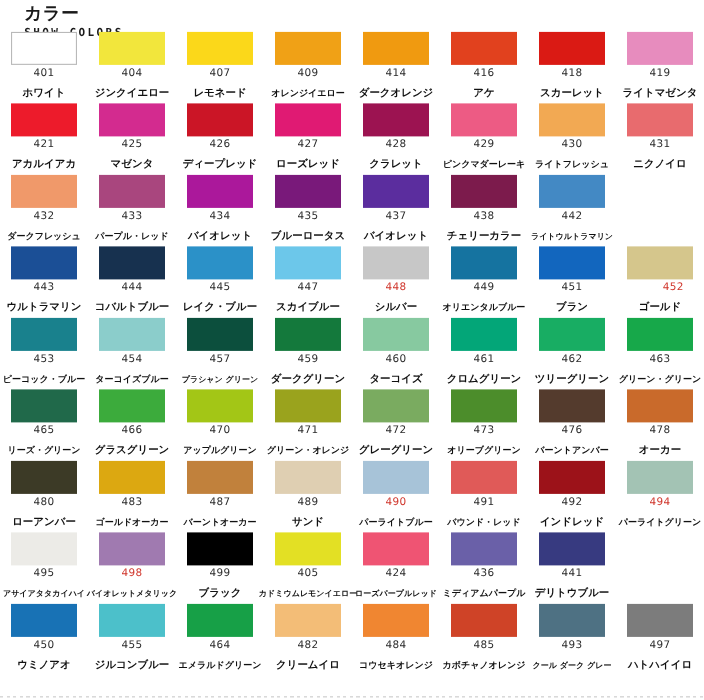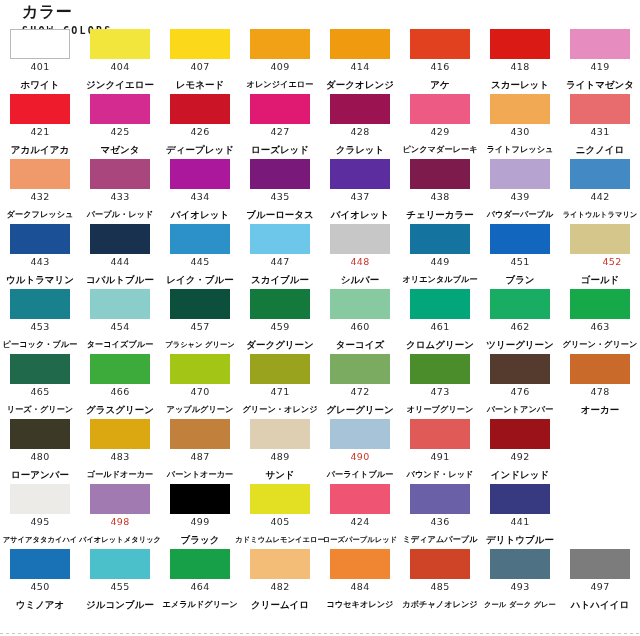--- a/index.html
+++ b/index.html
@@ -188,25 +188,20 @@
           <div class="swatch" style="background: rgb(91, 45, 158);"></div>
           <div class="code" style="color: rgb(43, 43, 43);">437</div>
           <div class="name">バイオレット</div>
         </div>
         <div class="cell">
           <div class="swatch" style="background: rgb(124, 27, 76);"></div>
           <div class="code" style="color: rgb(43, 43, 43);">438</div>
           <div class="name">チェリーカラー</div>
         </div>
         <div class="cell">
-          <div class="swatch" style="background: rgb(183, 163, 207);"></div>
-          <div class="code" style="color: rgb(43, 43, 43);">439</div>
-          <div class="name sm">パウダーパープル</div>
-        </div>
-        <div class="cell">
           <div class="swatch" style="background: rgb(67, 137, 196);"></div>
           <div class="code" style="color: rgb(43, 43, 43);">442</div>
           <div class="name xs">ライトウルトラマリン</div>
         </div>
       </div>
       <div class="row">
         <div class="cell">
           <div class="swatch" style="background: rgb(27, 79, 150);"></div>
           <div class="code" style="color: rgb(43, 43, 43);">443</div>
           <div class="name">ウルトラマリン</div>
@@ -360,20 +355,25 @@
         <div class="cell">
           <div class="swatch" style="background: rgb(224, 90, 88);"></div>
           <div class="code" style="color: rgb(43, 43, 43);">491</div>
           <div class="name sm">バウンド・レッド</div>
         </div>
         <div class="cell">
           <div class="swatch" style="background: rgb(156, 18, 25);"></div>
           <div class="code" style="color: rgb(43, 43, 43);">492</div>
           <div class="name">インドレッド</div>
         </div>
+        <div class="cell">
+          <div class="swatch" style="background: rgb(163, 195, 180);"></div>
+          <div class="code" style="color: rgb(208, 53, 43);">494</div>
+          <div class="name sm">パーライトグリーン</div>
+        </div>
       </div>
       <div class="row">
         <div class="cell">
           <div class="swatch" style="background: rgb(236, 235, 231);"></div>
           <div class="code" style="color: rgb(43, 43, 43);">495</div>
           <div class="name xs">アサイアタタカイハイ</div>
         </div>
         <div class="cell">
           <div class="swatch" style="background: rgb(160, 122, 176);"></div>
           <div class="code" style="color: rgb(208, 53, 43);">498</div>

